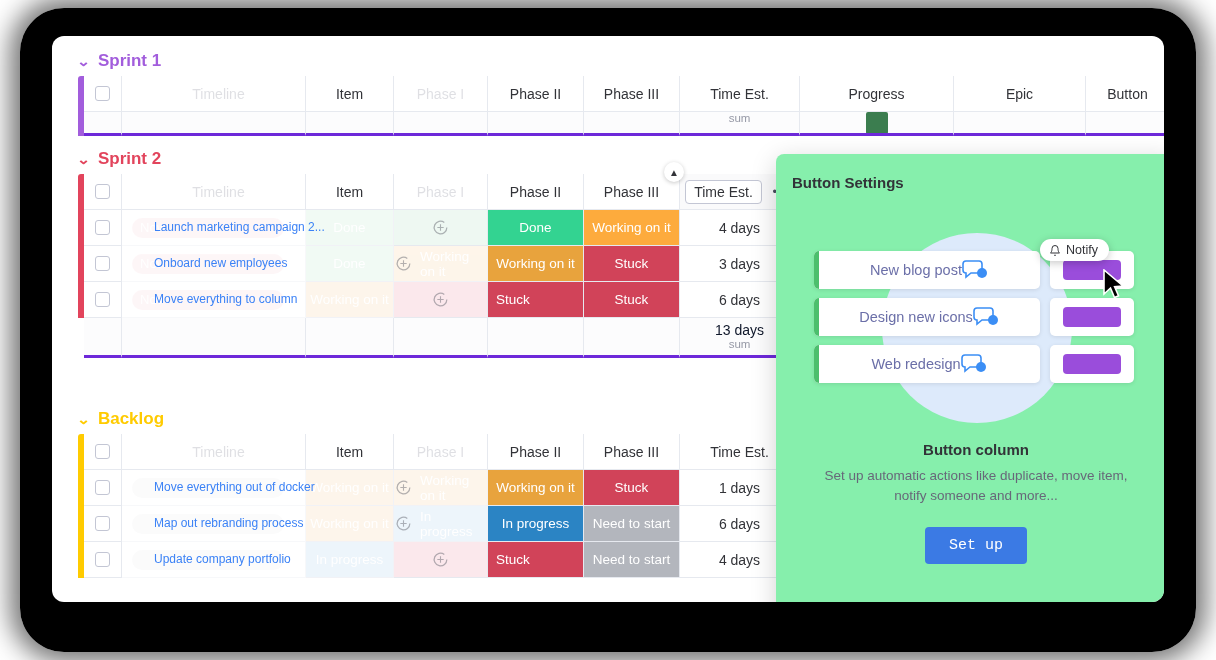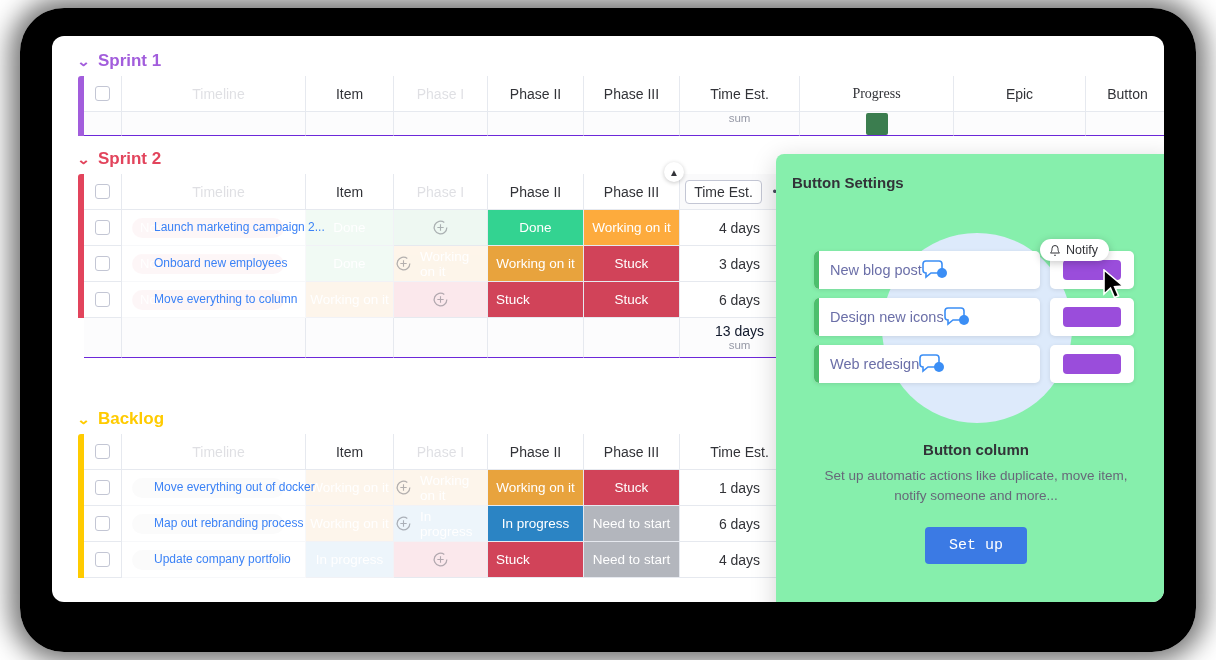--- a/index.html
+++ b/index.html
@@ -69,21 +69,21 @@
   }
   .hdr .cell.dark { color: #323338; }
 
   
   .c-chk    { width: 38px;  flex: 0 0 38px; }
   .c-item   { width: 184px; flex: 0 0 184px; justify-content: flex-start; padding-left: 10px; }
   .c-ph1    { width: 88px;  flex: 0 0 88px; }
   .c-ph2    { width: 94px;  flex: 0 0 94px; }
   .c-ph3    { width: 96px;  flex: 0 0 96px; }
   .c-time   { width: 120px; flex: 0 0 120px; }
-  .c-prog   { width: 154px; flex: 0 0 154px; font-family: Liberation Serif, serif; }
+  .c-prog   { width: 154px; flex: 0 0 154px; }
   .c-epic   { width: 132px; flex: 0 0 132px; }
   .c-btn    { width: 130px; flex: 0 0 130px; }
 
   .chkbox {
     width: 15px; height: 15px; border: 1px solid #c3c6d4;
     border-radius: 3px; background: #fff;
   }
 
   
   .ghost { opacity: 0.30; }
@@ -107,21 +107,21 @@
   .cmt {
     width: 19px; height: 19px; opacity: .45;
   }
 
   .progbar {
     width: 22px; height: 22px; border-radius: 2px;
     border: 2px solid #3b7d4f;
   }
   .progbar.full { background: #3b7d4f; }
 
-  .sumrow .cell { background: #fcfcfd; border-bottom: 1px solid #6d28d9; }
+  .sumrow .cell { background: #fcfcfd; border-bottom: 3px solid #6d28d9; }
   .sumval { font-size: 14px; color: #0f172a; font-weight: 400; line-height: 15px; }
   .sumlbl { font-size: 11.5px; color: #9699a6; line-height: 13px; }
 
   .additem {
     font-size: 14px; color: #5a5c66;
     display: flex; align-items: center; padding-left: 10px;
   }
 
   .dots {
     background: #dcecfe; border-radius: 4px;
@@ -164,21 +164,21 @@
   .blob {
     position: absolute; left: 106px; top: 28px;
     width: 190px; height: 190px; border-radius: 50%;
     background: #ddeafb;
   }
   .ic-row {
     position: absolute; display: flex; align-items: center; gap: 10px;
   }
   .ic-card {
     width: 226px; height: 38px; background: #fff; border-radius: 5px;
-    display: flex; align-items: center; justify-content: flex-start;
+    display: flex; align-items: center; justify-content: center;
     padding: 0 12px 0 0;
     box-shadow: 0 1px 4px rgba(0,0,0,.10);
     position: relative; overflow: hidden;
   }
   .ic-card:before {
     content: ""; position: absolute; left: 0; top: 0;
     width: 5px; height: 100%; background: #4cbf6d;
   }
   .ic-label { font-size: 14.5px; color: #6b6fa8; padding-left: 16px; }
   .ic-btncard {

